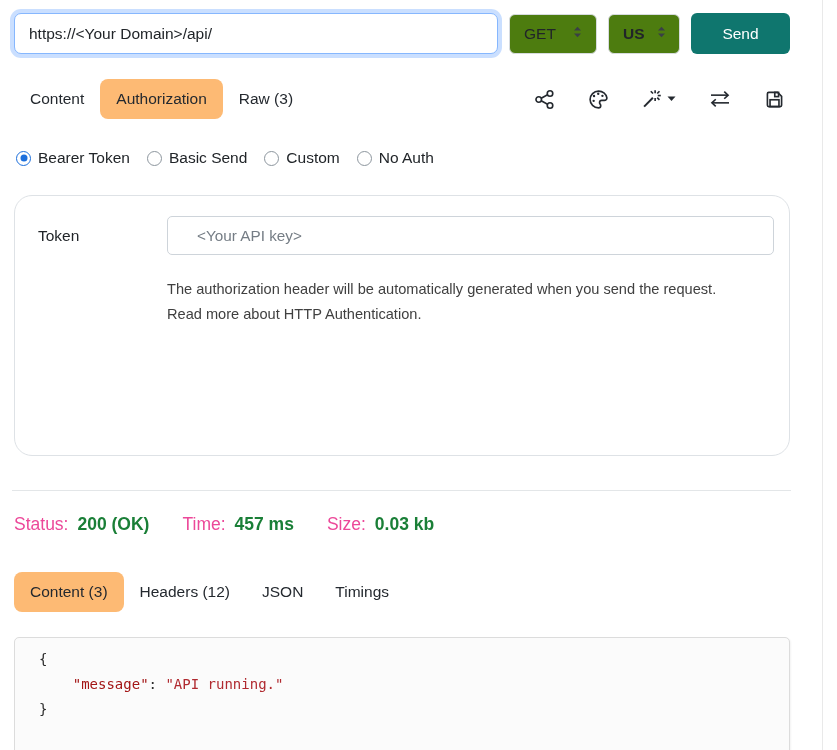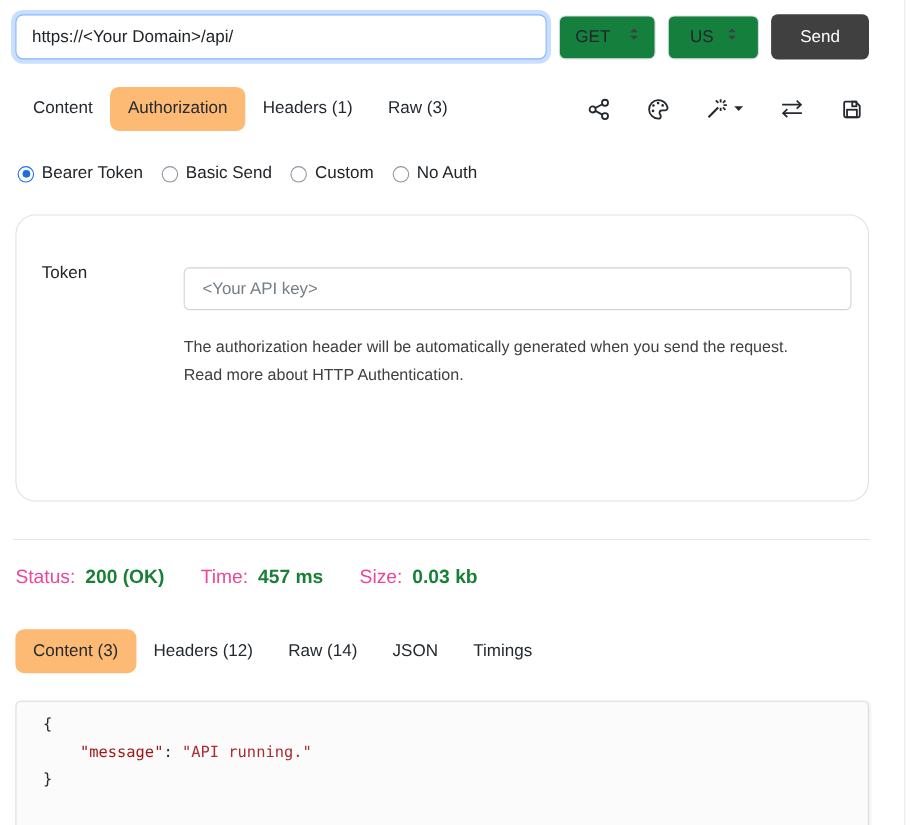--- a/index.html
+++ b/index.html
@@ -9,28 +9,28 @@
 
   
   .url-row { display: flex; align-items: center; gap: 11px; padding: 13px 47px 0 14px; }
   .url-input {
     flex: 1; height: 41px; font-size: 15.5px; color: #212529; padding: 0 14px;
     border: 1px solid #86b7fe; border-radius: 7px; outline: none;
     box-shadow: 0 0 0 4px rgba(13,110,253,.22);
     font-family: "Liberation Sans", sans-serif;
   }
   .select {
-    height: 40px; background: #15803d; border: 1px solid #d7dbdf; border-radius: 6px;
+    height: 40px; background: #4d7c0f; border: 1px solid #d7dbdf; border-radius: 6px;
     display: flex; align-items: center; gap: 10px; padding: 0 12px 0 14px;
     font-size: 15.5px; color: #212529; cursor: pointer;
   }
   .select.method { width: 88px; justify-content: space-between; }
-  .select.location { width: 83px; justify-content: center; }
+  .select.location { width: 72px; justify-content: flex-start; font-weight: bold; }
   .btn-send {
-    width: 89px; height: 41px; background: #404040; color: #fff; font-size: 15.5px;
+    width: 99px; height: 41px; background: #0f766e; color: #fff; font-size: 15.5px;
     border: none; border-radius: 6px; cursor: pointer; font-family: "Liberation Sans", sans-serif;
   }
 
   
   .tabs-row { display: flex; align-items: center; margin-top: 25px; padding-left: 14px; }
   .tab { padding: 11px 16px; font-size: 15.5px; color: #24292f; border-radius: 8px; cursor: pointer; white-space: nowrap; }
   .tab.active { background: #fdba74; }
   .toolbar { margin-left: auto; display: flex; align-items: center; gap: 33px; padding-right: 52px; }
   .tool-icon { display: flex; align-items: center; cursor: pointer; color: #24292f; }
   .tool-icon svg { display: block; }
@@ -47,23 +47,22 @@
 
   
   .auth-panel {
     margin: 28px 0 0 14px; width: 776px; height: 261px;
     border: 1px solid #dee2e6; border-radius: 18px; padding: 20px 15px 20px 9px;
   }
   .token-row { display: flex; align-items: center; }
   .token-label { width: 143px; padding-left: 14px; font-size: 15.5px; color: #212529; }
   .token-input {
     flex: 1; height: 39px; border: 1px solid #ced4da; border-radius: 5px;
-    padding: 0 16px; font-size: 15.3px; color: #212529; outline: none;
+    padding: 0 29px; font-size: 15.3px; color: #212529; outline: none;
     font-family: "Liberation Sans", sans-serif;
-    margin-top: 27px;
   }
   .token-input::placeholder { color: #757d85; opacity: 1; }
   .token-help {
     margin: 22px 0 0 143px; max-width: 585px;
     font-size: 14.6px; line-height: 25px; color: #404040;
   }
 
   
   .divider { margin: 34px 0 0 12px; width: 779px; border: none; border-top: 1px solid #e3e6e8; }
   .status-row { display: flex; align-items: baseline; margin-top: 23px; padding-left: 14px; font-size: 17.5px; }
@@ -114,21 +113,20 @@
           <path d="M3 8.6 L6.5 12.2 L10 8.6 Z" fill="#3a4046"></path>
         </svg>
     </span>
   </div>
   <button class="btn-send">Send</button>
 </div>
 
 <div class="tabs-row">
   <div class="tab">Content</div>
   <div class="tab active">Authorization</div>
-  <div class="tab">Headers (1)</div>
   <div class="tab">Raw (3)</div>
 
   <div class="toolbar">
     <span class="tool-icon">
       <svg width="21" height="21" viewBox="0 0 16 16" fill="none" stroke="#24292f" stroke-width="1.25">
         <circle cx="3.6" cy="8" r="2.1"></circle>
           <circle cx="12.2" cy="3.4" r="2.1"></circle>
           <circle cx="12.2" cy="12.6" r="2.1"></circle>
         <line x1="5.5" y1="7" x2="10.3" y2="4.4"></line>
           <line x1="5.5" y1="9" x2="10.3" y2="11.6"></line>
@@ -215,20 +213,19 @@
   </div>
   <div class="status-pair">
     <span class="status-label">Size:</span>
     <span class="status-value">0.03 kb</span>
   </div>
 </div>
 
 <div class="tabs-row response">
   <div class="tab active">Content (3)</div>
   <div class="tab">Headers (12)</div>
-  <div class="tab">Raw (14)</div>
   <div class="tab">JSON</div>
   <div class="tab">Timings</div>
 </div>
 
 <div class="code-block">
   <pre><div><span>{</span></div><div class="code-indent"><span class="code-key">"message"</span><span class="code-sep">: </span><span class="code-value">"API running."</span></div><div><span>}</span></div></pre>
 </div>
 
 </body></html>

